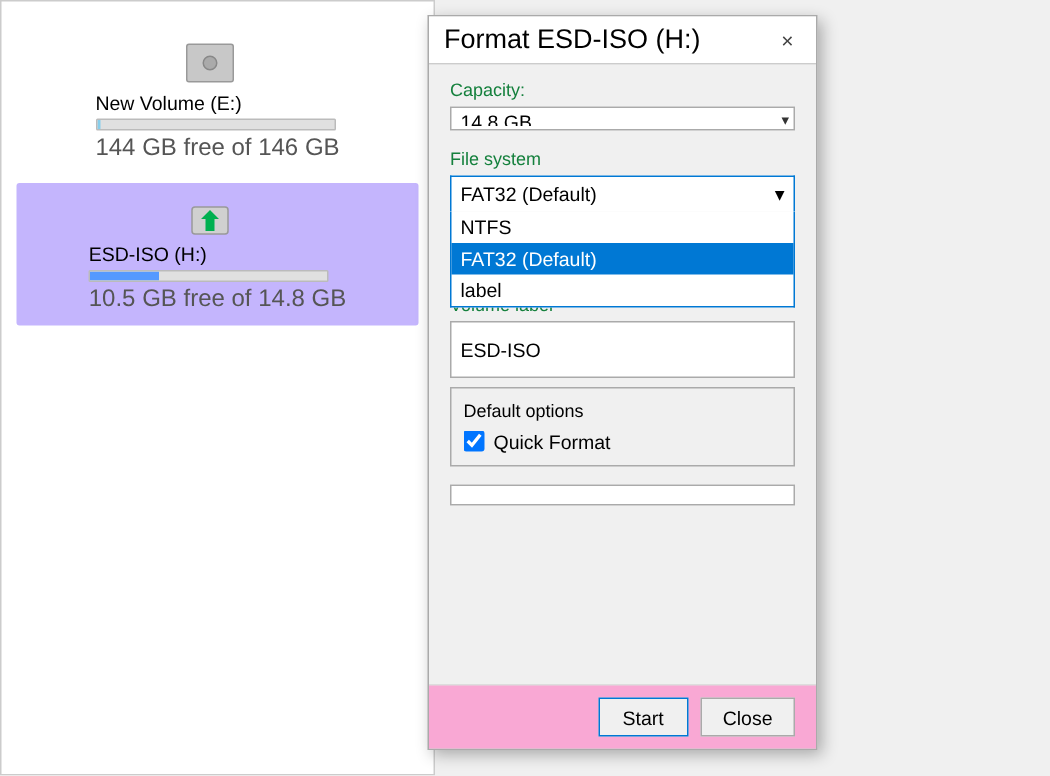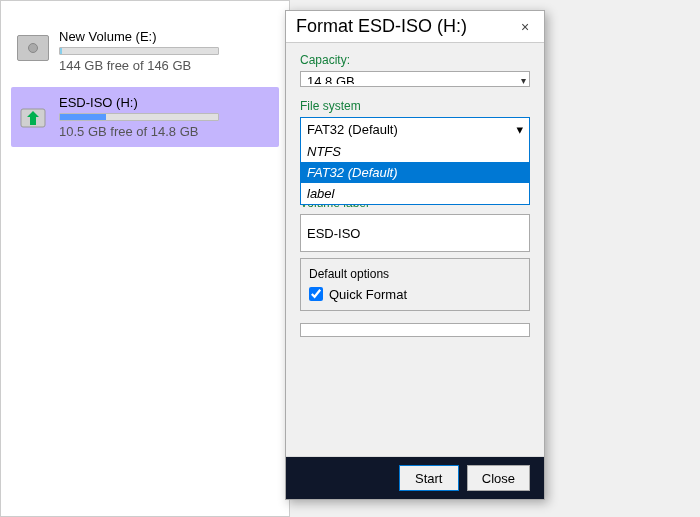--- a/index.html
+++ b/index.html
@@ -27,20 +27,21 @@
     .explorer-drive-list {
       padding: 20px 10px;
     }
 
     .drive-item {
       display: flex;
       align-items: center;
       padding: 8px 6px;
       margin-bottom: 6px;
       border-radius: 2px;
+      flex-direction: column;
     }
 
     .drive-item.selected {
       background: #c4b5fd;
     }
 
     .drive-icon {
       width: 32px;
       height: 32px;
       margin-right: 10px;
@@ -70,21 +71,21 @@
     .drive-bar-fill {
       height: 100%;
       background: #87ceeb;
     }
 
     .drive-bar-fill.selected-fill {
       background: #5599ff;
     }
 
     .drive-size {
-      font-size: 13px;
+      font-size: 16px;
       color: #555;
     }
 
     
     .dialog-overlay {
       position: absolute;
       top: 10px;
       left: 285px;
       width: 260px;
       height: 490px;
@@ -185,21 +186,20 @@
     .dropdown-list {
       position: absolute;
       top: 24px;
       left: 0;
       right: 0;
       background: #fff;
       border: 1px solid #0078d4;
       border-top: none;
       z-index: 10;
       margin-bottom: 6px;
-      font-style: italic;
     }
 
     .dropdown-item {
       padding: 3px 6px;
       font-size: 13px;
       cursor: pointer;
       color: #000;
     }
 
     .dropdown-item.highlighted {
@@ -270,21 +270,21 @@
 
     .dialog-footer {
       position: absolute;
       bottom: 0;
       left: 0;
       right: 0;
       padding: 8px 14px;
       display: flex;
       justify-content: flex-end;
       gap: 8px;
-      background: #0f172a;
+      background: #f9a8d4;
       border-top: 1px solid #ddd;
     }
 
     .footer-btn {
       min-width: 60px;
       height: 26px;
       background: #f0f0f0;
       border: 1px solid #aaa;
       padding: 0 14px;
       font-size: 13px;

